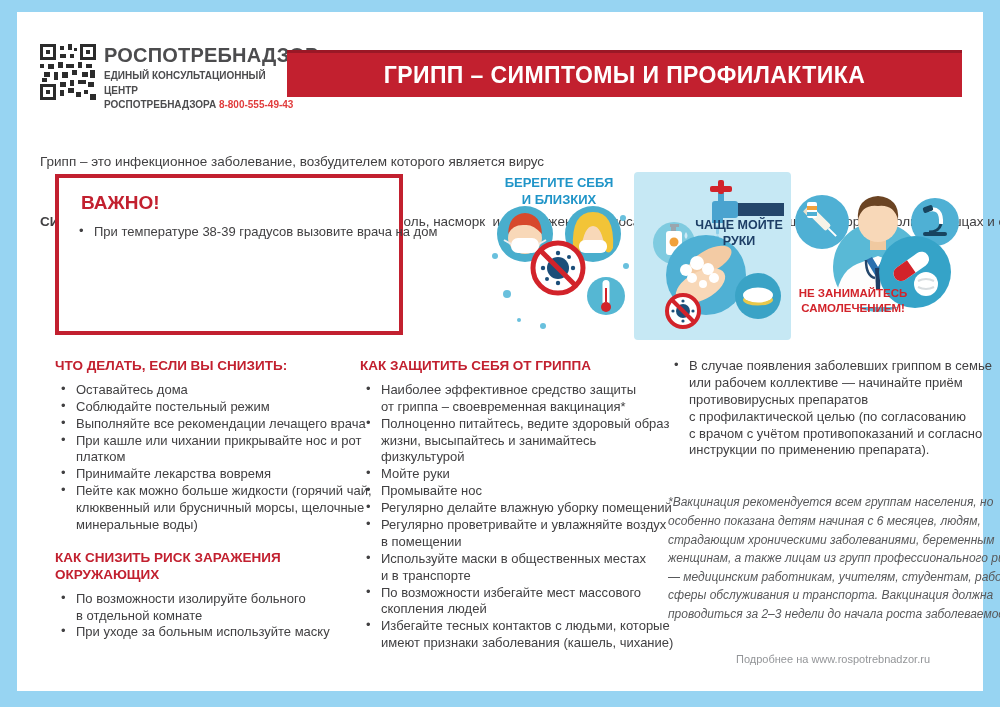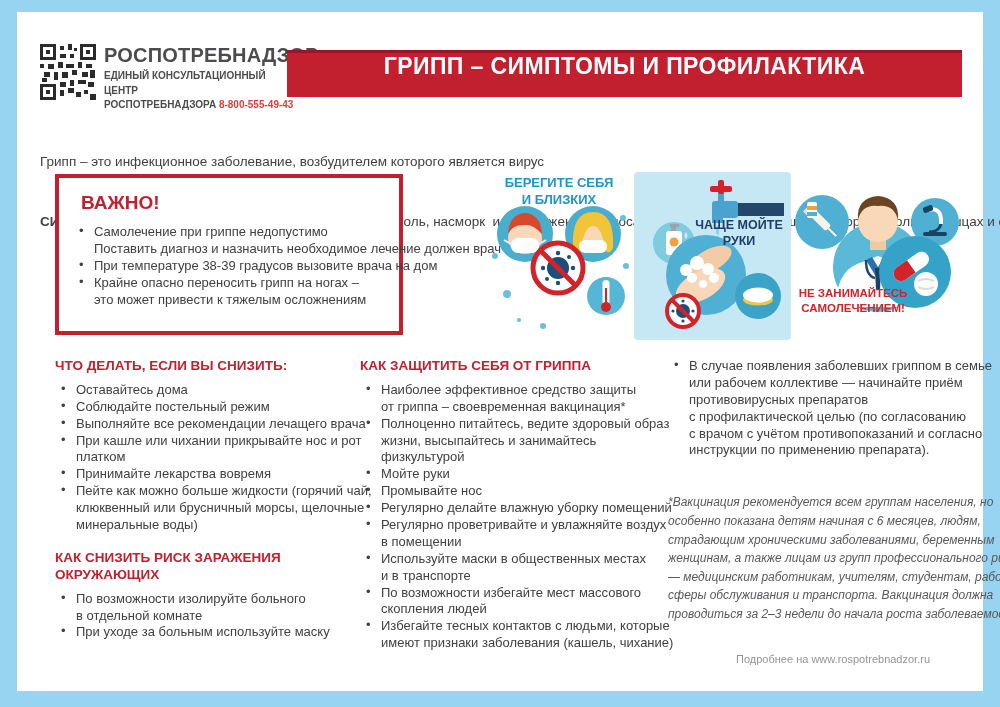--- a/index.html
+++ b/index.html
@@ -17,21 +17,21 @@
   .qr { position:absolute; left:0; top:2px; width:56px; height:56px; }
   .logo-text { position:absolute; left:64px; top:2px; width:190px; }
   .logo-title { font-size:20px; font-weight:bold; color:#4c4c4e; letter-spacing:0.2px; }
   .logo-sub { font-size:10px; font-weight:bold; color:#4c4c4e; line-height:1.45; margin-top:2px; }
   .logo-phone { color:#e03c3c; }
 
   
   .banner {
     left:287px; top:50px; width:675px; height:47px;
     background:#c2202f; border-top:3px solid #9a1826; box-sizing:border-box;
-    display:flex; justify-content:center;
+    display:flex; align-items:center; justify-content:center;
   }
   .banner-title { color:#ffffff; font-size:23px; font-weight:bold; letter-spacing:0.4px; margin:0; }
 
   
   .intro { left:40px; top:111px; font-size:13.5px; line-height:1.5; white-space:pre; }
 
   
   .imp-box {
     left:55px; top:174px; width:348px; height:161px; box-sizing:border-box;
     border:4px solid #c2202f; background:#fff; padding:12px 14px 10px 14px;
@@ -150,25 +150,21 @@
 
   <div class="abs intro">
     <div>Грипп – это инфекционное заболевание, возбудителем которого является вирус</div>
     <div><b>СИМПТОМЫ ГРИППА</b><span>: жар, озноб, усталость, головная боль, насморк  или заложенность носа, кашель (боль или першение в горле), боль в мышцах и суставах</span></div>
   </div>
 
   <div class="abs imp-box">
     <div class="imp-title">ВАЖНО!</div>
     <ul class="blist">
 
-    <li><span class="li-text">Самолечение при гриппе недопустимо
-Поставить диагноз и назначить необходимое лечение должен врач</span></li>
         <li><span class="li-text">При температуре 38-39 градусов вызовите врача на дом</span></li>
-        <li><span class="li-text">Крайне опасно переносить грипп на ногах –
-это может привести к тяжелым осложнениям</span></li>
       </ul>
   </div>
 
   <div class="abs panel panel1">
     <div class="panel-title">БЕРЕГИТЕ СЕБЯ
 И БЛИЗКИХ</div>
     <svg class="illu" width="144" height="134" viewBox="0 0 144 134">
       <g fill="#69c0dd">
         <circle cx="8" cy="52" r="3"></circle>
           <circle cx="20" cy="90" r="4"></circle>

